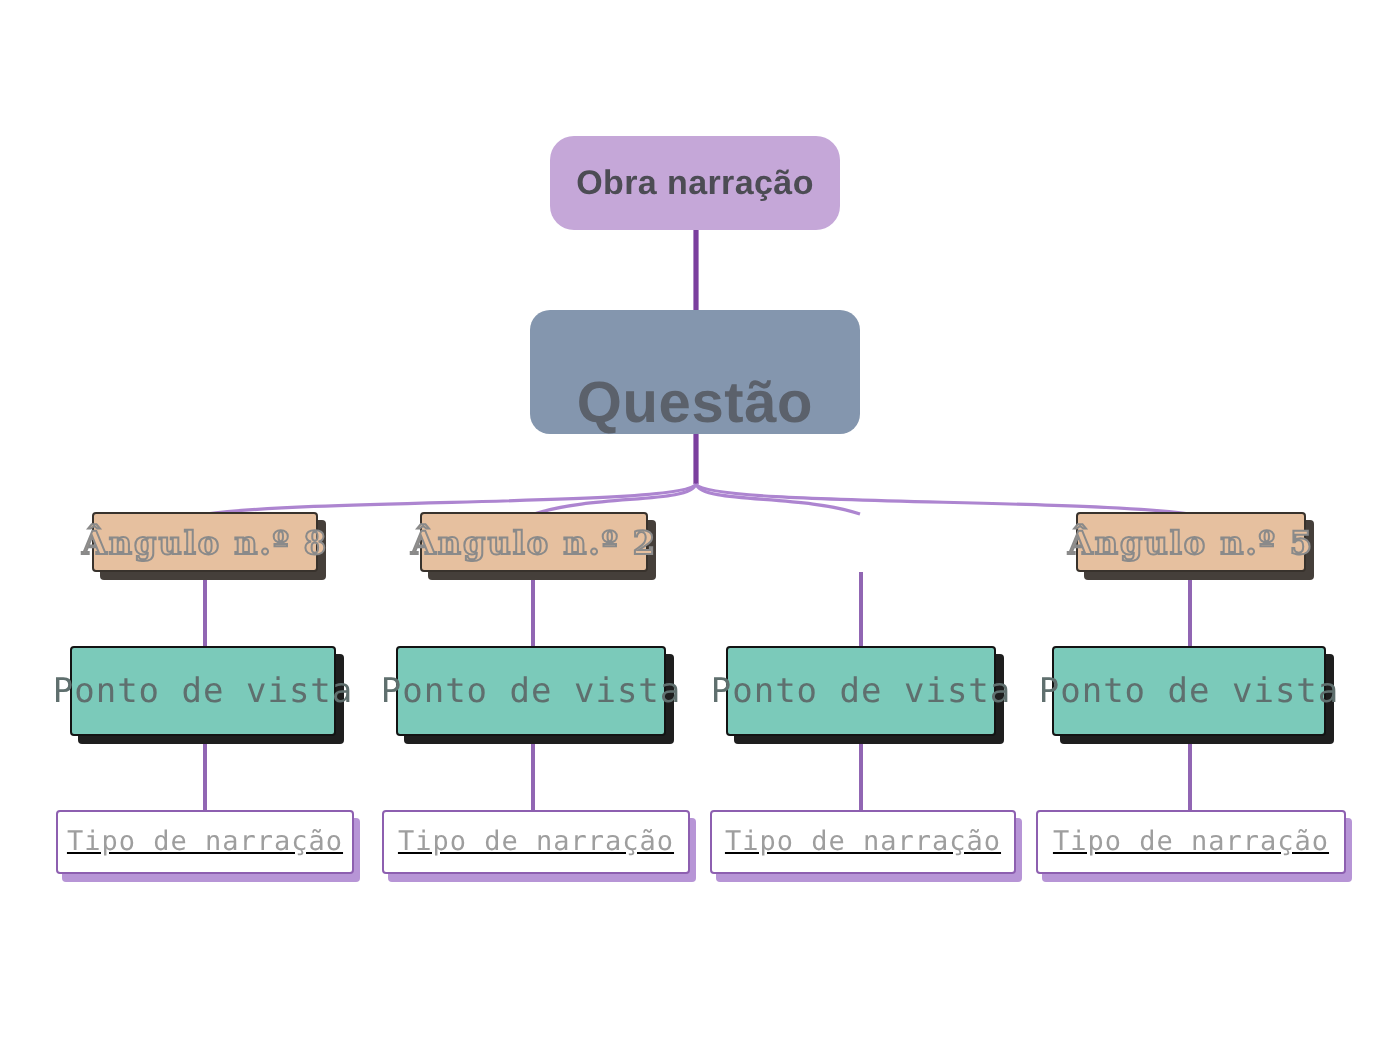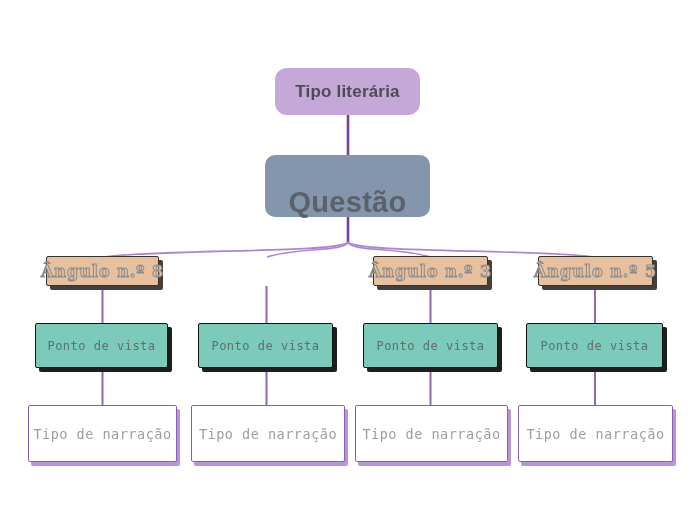--- a/index.html
+++ b/index.html
@@ -69,31 +69,32 @@
     border:1.5px solid var(--viewpoint-border,#131313);
     border-radius:2px;
     box-shadow:4px 4px 0 var(--viewpoint-shadow,#1e1e1e);
   }
   .p1{left:35px;width:133px}
   .p2{left:198px;width:135px}
   .p3{left:363px;width:135px}
   .p4{left:526px;width:137px}
   .ponto-label{
     font-family:"DejaVu Sans Mono", monospace;
-    font-size:12px;letter-spacing:.5px;
+    font-size:17px;letter-spacing:.5px;
     color:var(--viewpoint-text,#5f6f6e);
     white-space:nowrap;
   }
 
   .tipo{
-    top:405px;height:57px;
+    top:405px;height:32px;
     background:#ffffff;
     border:1.5px solid var(--narration-border,#8d5fb0);
     border-radius:2px;
     box-shadow:3px 4px 0 var(--narration-shadow,#b795d6);
+    text-decoration:underline;
   }
   .t1{left:28px;width:149px}
   .t2{left:191px;width:154px}
   .t3{left:355px;width:153px}
   .t4{left:518px;width:155px}
   .tipo-label{
     font-family:"DejaVu Sans Mono", monospace;
     font-size:13.5px;letter-spacing:.5px;
     color:var(--narration-text,#9e9e9e);
     white-space:nowrap;
@@ -115,32 +116,32 @@
     <path class="colline" d="M102.5,367 L102.5,406"></path>
     <path class="colline" d="M266.5,286 L266.5,324"></path>
     <path class="colline" d="M266.5,367 L266.5,406"></path>
     <path class="colline" d="M430.5,286 L430.5,324"></path>
     <path class="colline" d="M430.5,367 L430.5,406"></path>
     <path class="colline" d="M595,286 L595,324"></path>
     <path class="colline" d="M595,367 L595,406"></path>
   </svg>
 
   <div class="node root">
-    <span class="root-label">Tipo literária</span>
+    <span class="root-label">Obra narração</span>
   </div>
 
   <div class="node question">
     <span class="question-label">Questão</span>
   </div>
 
   <div class="node angle a1">
     <span class="angle-label">Ângulo n.º 8</span>
   </div>
-  <div class="node angle a3">
-    <span class="angle-label">Ângulo n.º 3</span>
+  <div class="node angle a2">
+    <span class="angle-label">Ângulo n.º 2</span>
   </div>
   <div class="node angle a4">
     <span class="angle-label">Ângulo n.º 5</span>
   </div>
 
   <div class="node ponto p1">
     <span class="ponto-label">Ponto de vista</span>
   </div>
   <div class="node ponto p2">
     <span class="ponto-label">Ponto de vista</span>

